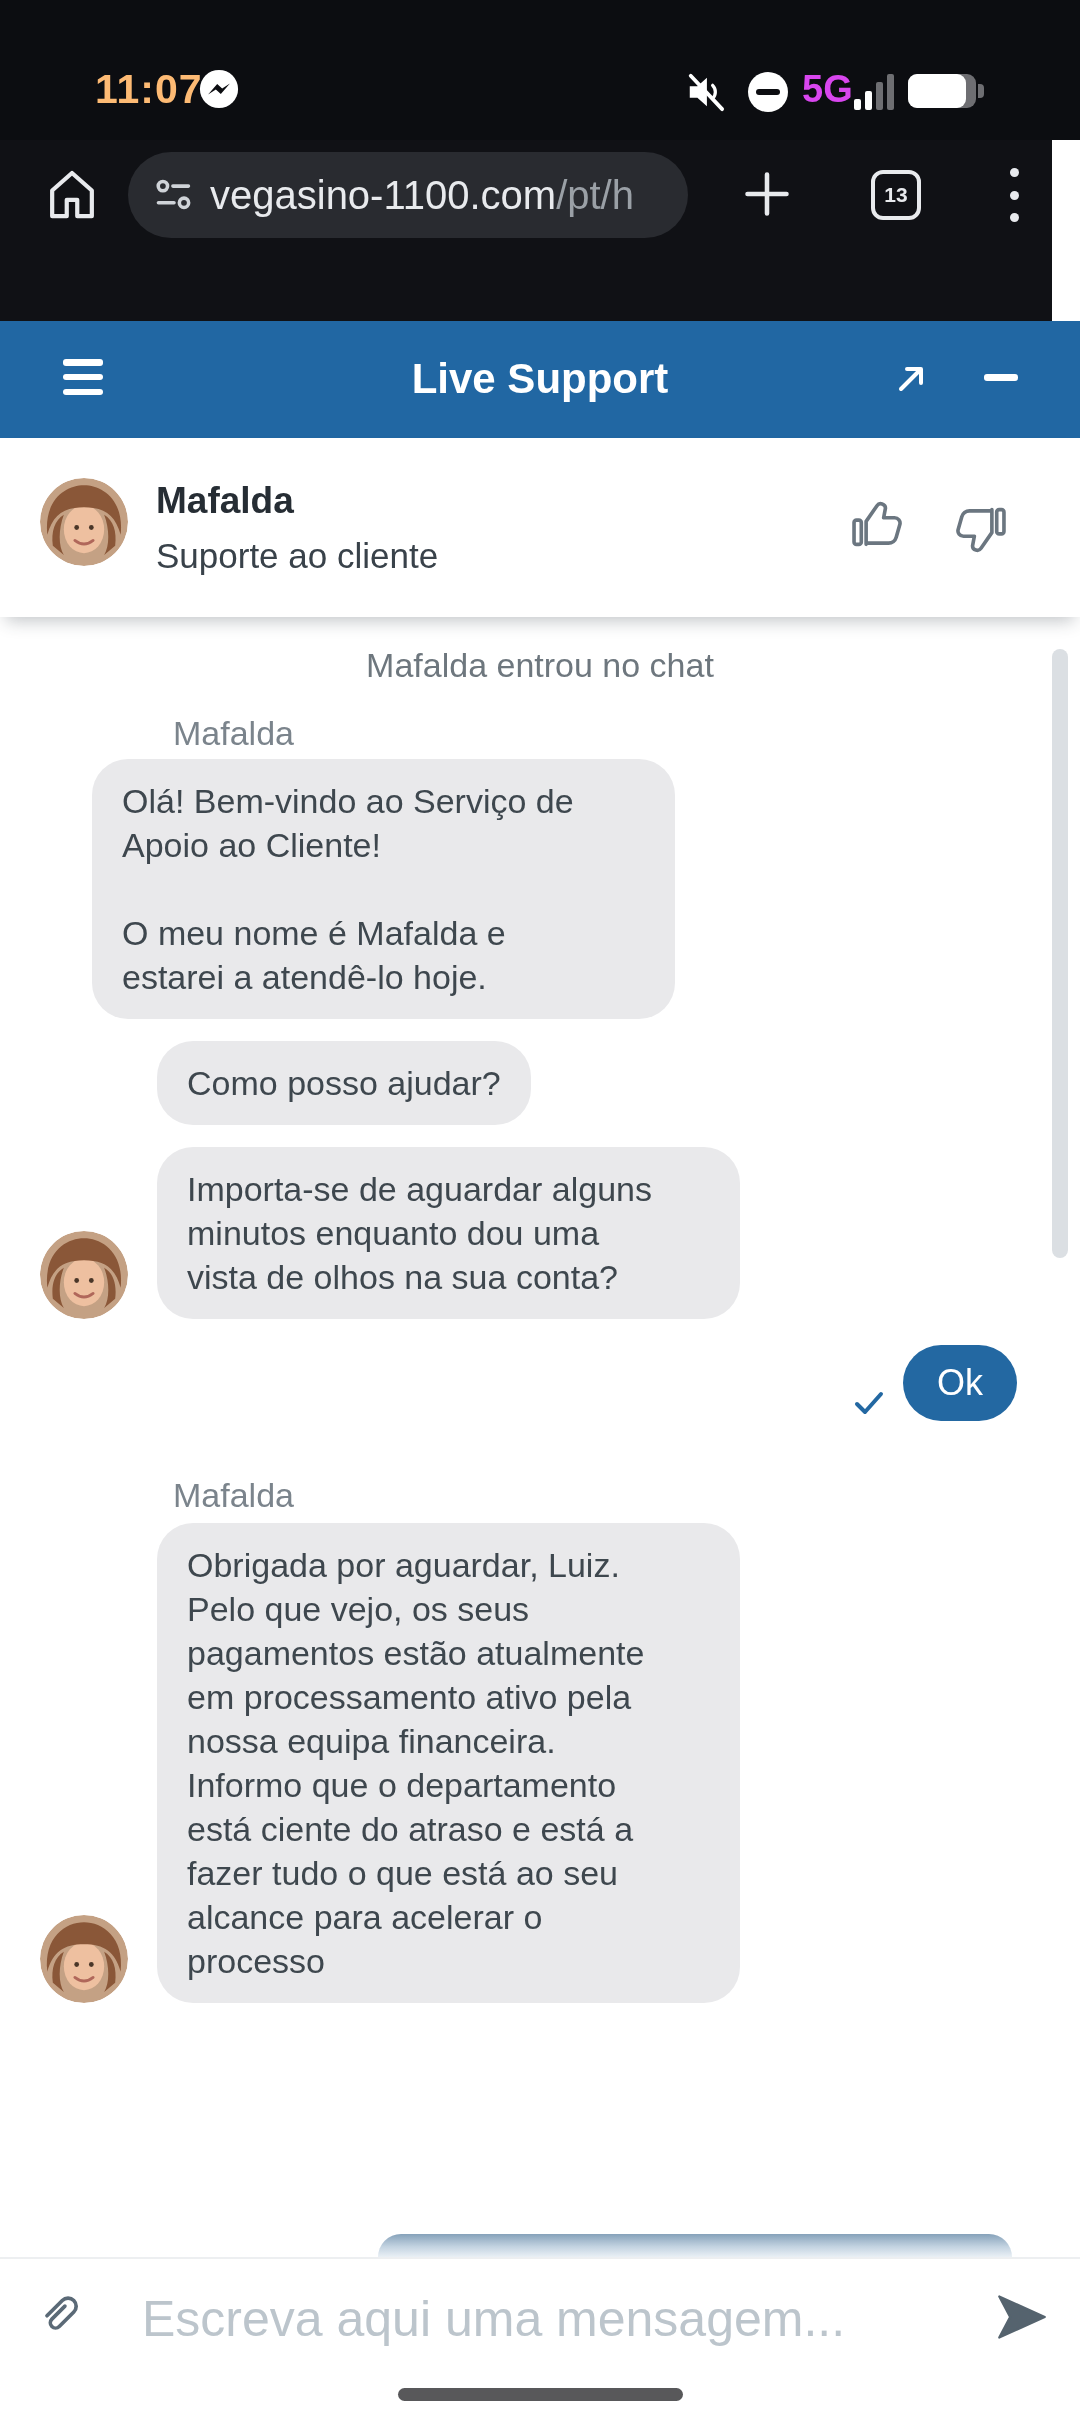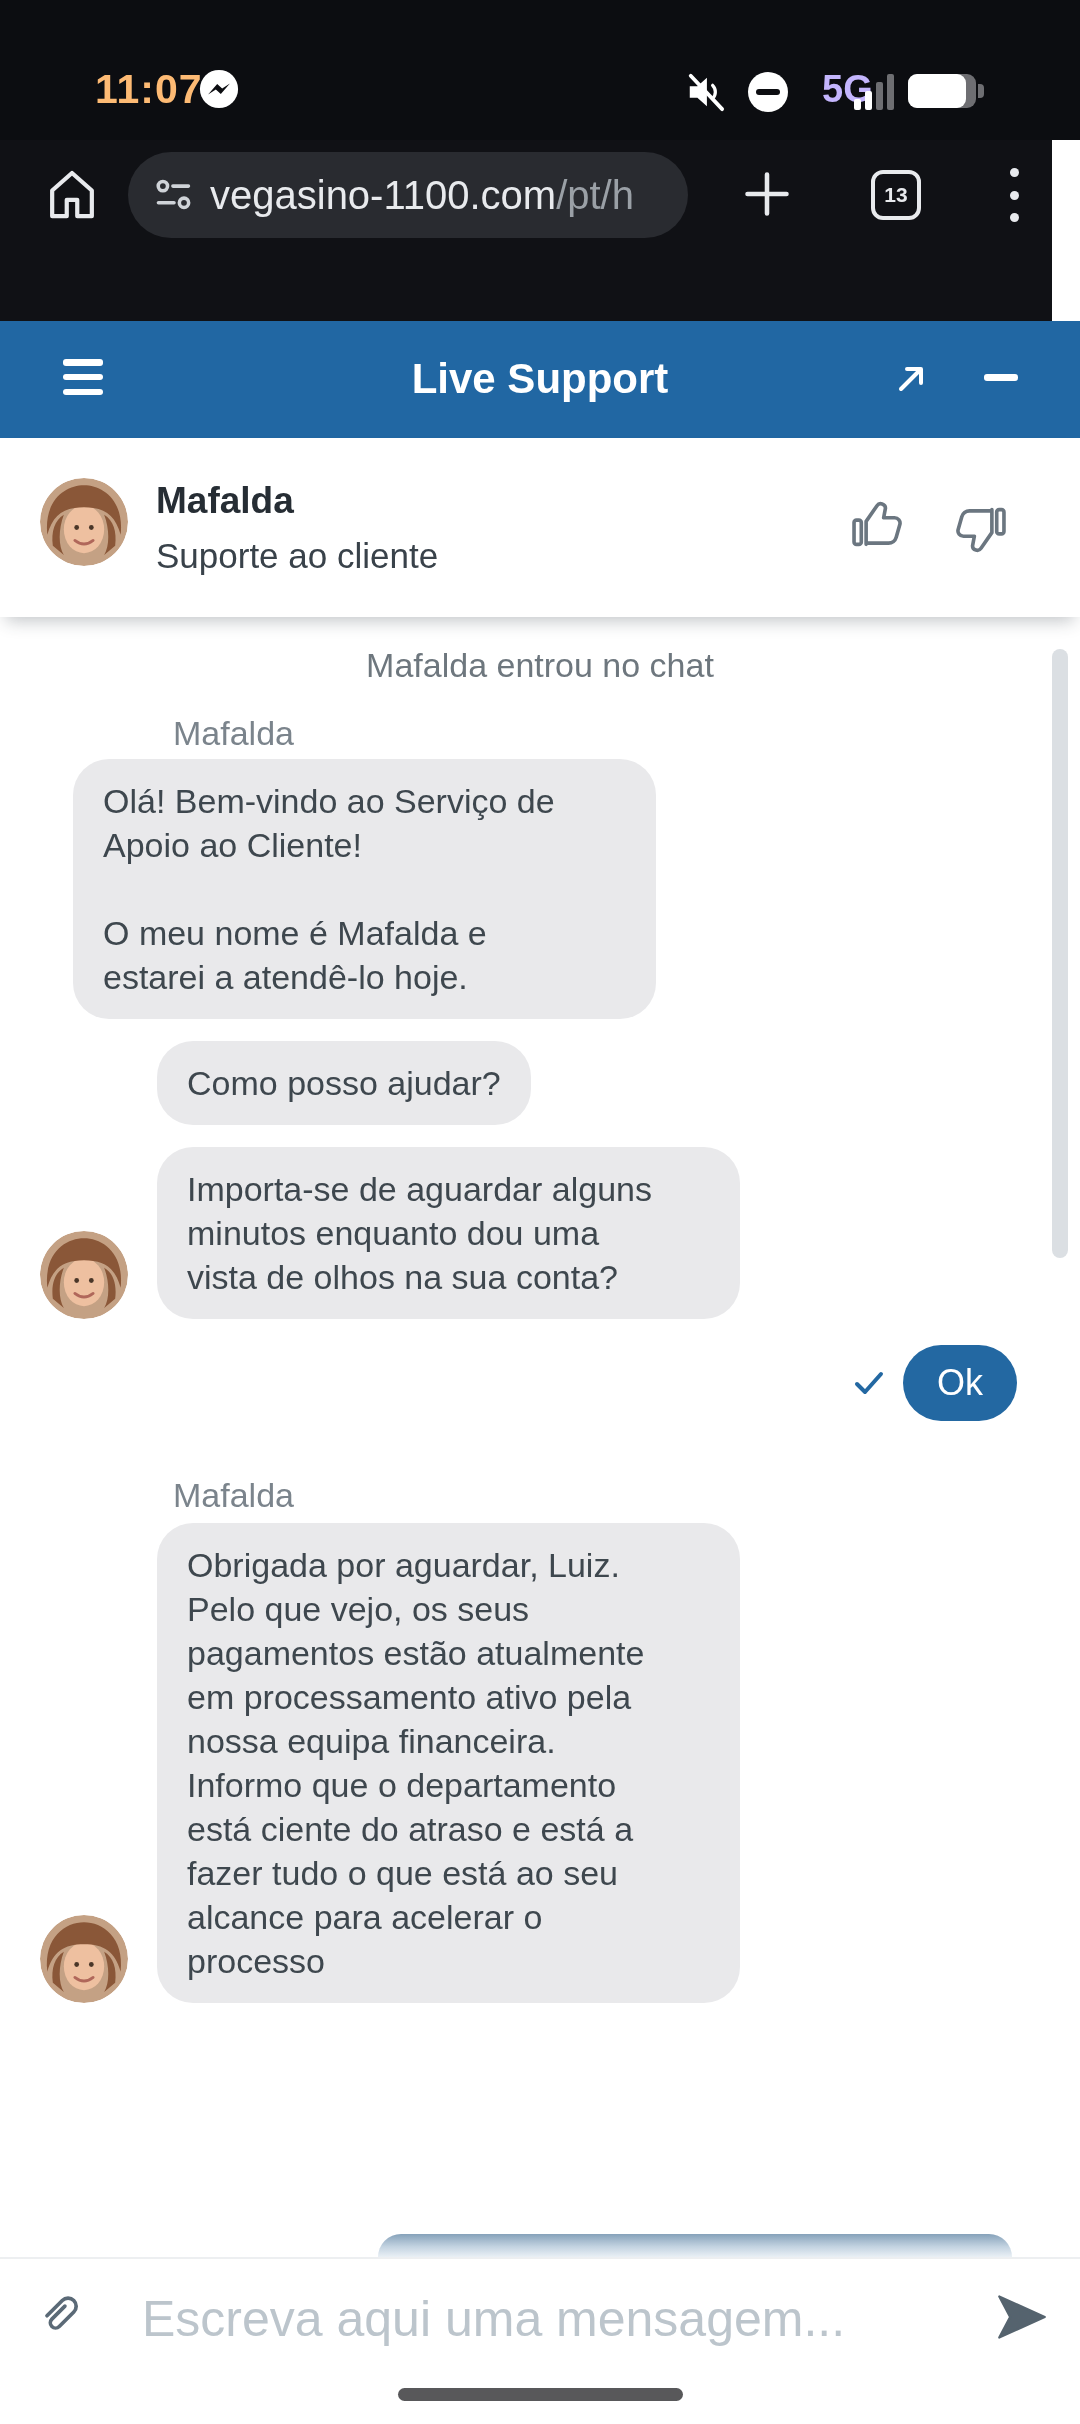--- a/index.html
+++ b/index.html
@@ -8,21 +8,21 @@
     position:relative; width:1080px; height:2424px; overflow:hidden;
     font-family:"Liberation Sans", sans-serif; background:#fff;
   }
   
   .status-bar { position:absolute; top:0; left:0; width:1080px; height:140px; background:#0c0d11; }
   .sb-time { position:absolute; left:95px; top:66px; font-size:41px; font-weight:700; color:#fdba74; letter-spacing:1px; }
   .sb-messenger { position:absolute; left:199px; top:69px; width:40px; height:40px; }
   .sb-mute { position:absolute; left:684px; top:72px; width:42px; height:40px; }
   .sb-dnd { position:absolute; left:748px; top:72px; width:40px; height:40px; background:#fff; border-radius:50%; }
   .sb-dnd::after { content:""; position:absolute; left:8px; top:17px; width:24px; height:6px; border-radius:3px; background:#0c0d11; }
-  .sb-5g { position:absolute; left:802px; top:68px; font-size:38px; font-weight:700; color:#c4b5fd;margin-left:20px; }
+  .sb-5g { position:absolute; left:802px; top:68px; font-size:38px; font-weight:700; color:#d946ef; }
   .sb-signal { position:absolute; left:854px; top:74px; width:48px; height:36px; display:flex; align-items:flex-end; gap:4px; }
   .sb-signal i { display:block; width:7px; border-radius:2px; }
   .sb-battery { position:absolute; left:908px; top:74px; width:76px; height:34px; }
   .sb-batt-body { position:absolute; left:0; top:0; width:68px; height:34px; background:#6e6e72; border-radius:9px; }
   .sb-batt-fill { position:absolute; left:0; top:0; width:58px; height:34px; background:#fff; border-radius:9px; }
   .sb-batt-tip { position:absolute; left:70px; top:10px; width:6px; height:14px; background:#6e6e72; border-radius:0 4px 4px 0; }
   
   .browser-bar { position:absolute; top:140px; left:0; width:1052px; height:181px; background:#101115; }
   .bb-home { position:absolute; left:44px; top:26px; width:56px; height:56px; color:#e8eaed; }
   .bb-pill { position:absolute; left:128px; top:12px; width:560px; height:86px; background:#292b30; border-radius:43px;
@@ -53,27 +53,27 @@
   
   .chat { position:absolute; top:617px; left:0; width:1080px; height:1640px; background:#fff; overflow:hidden;
           display:flex; flex-direction:column; align-items:flex-start; }
   .bubble { font-size:34px; line-height:44px; white-space:pre-line; }
   .bubble-user { background:#2368a2; color:#fff; border-radius:36px; padding:20px 32px; }
   .bubble-agent { background:#e9e9eb; color:#3e474e; border-radius:36px; padding:20px 30px; }
   .msg-user1 { align-self:flex-end; margin:9px 63px 0 0; width:642px; }
   .system-line { width:100%; text-align:center; margin-top:28px; font-size:34px; line-height:40px; color:#6e777e; }
   .agent-label { margin:28px 0 0 173px; font-size:34px; line-height:40px; color:#7b848c; }
   .agent-label.second { margin-top:54px; }
-  .bubble-a1 { margin:6px 0 0 73px; width:583px; }
+  .bubble-a1 { margin:6px 0 0 92px; width:583px; }
   .bubble-a2 { margin:22px 0 0 157px; }
   .row-agent { display:flex; align-items:flex-end; margin:22px 0 0 40px; }
   .row-agent.last { margin-top:8px; }
   .avatar-slot { width:88px; height:88px; flex:0 0 auto; margin-right:29px; border-radius:50%; overflow:hidden; }
   .row-agent .bubble { width:583px; }
-  .ok-row { align-self:flex-end; display:flex; align-items:center; margin:26px 63px 0 0; }
+  .ok-row { align-self:flex-end; display:flex; align-items:flex-end; margin:26px 63px 0 0; }
   .read-check { width:36px; height:36px; margin-right:16px; color:#2368a2; }
   .bubble-ok { background:#2368a2; color:#fff; border-radius:40px; padding:15px 34px; font-size:36px; line-height:46px; }
   .scrollbar { position:absolute; top:32px; right:12px; width:16px; height:609px; border-radius:8px; background:#dbdfe3; z-index:2; }
   .partial-bubble { position:absolute; bottom:0; left:378px; width:634px; height:23px; border-radius:28px 28px 0 0;
                     background:linear-gradient(180deg,#86a2ba 0%,#c3d3e1 55%,#eaf0f5 100%); }
   
   .composer { position:absolute; top:2257px; left:0; width:1080px; height:167px; background:#fff; border-top:2px solid #edeff1; z-index:4; }
   .cp-clip { position:absolute; left:34px; top:28px; width:52px; height:56px; color:#5b6a77; }
   .cp-input { position:absolute; left:142px; top:30px; width:700px; height:60px; border:none; outline:none;
               font-family:"Liberation Sans", sans-serif; font-size:50px; color:#3c4650; background:transparent; }

